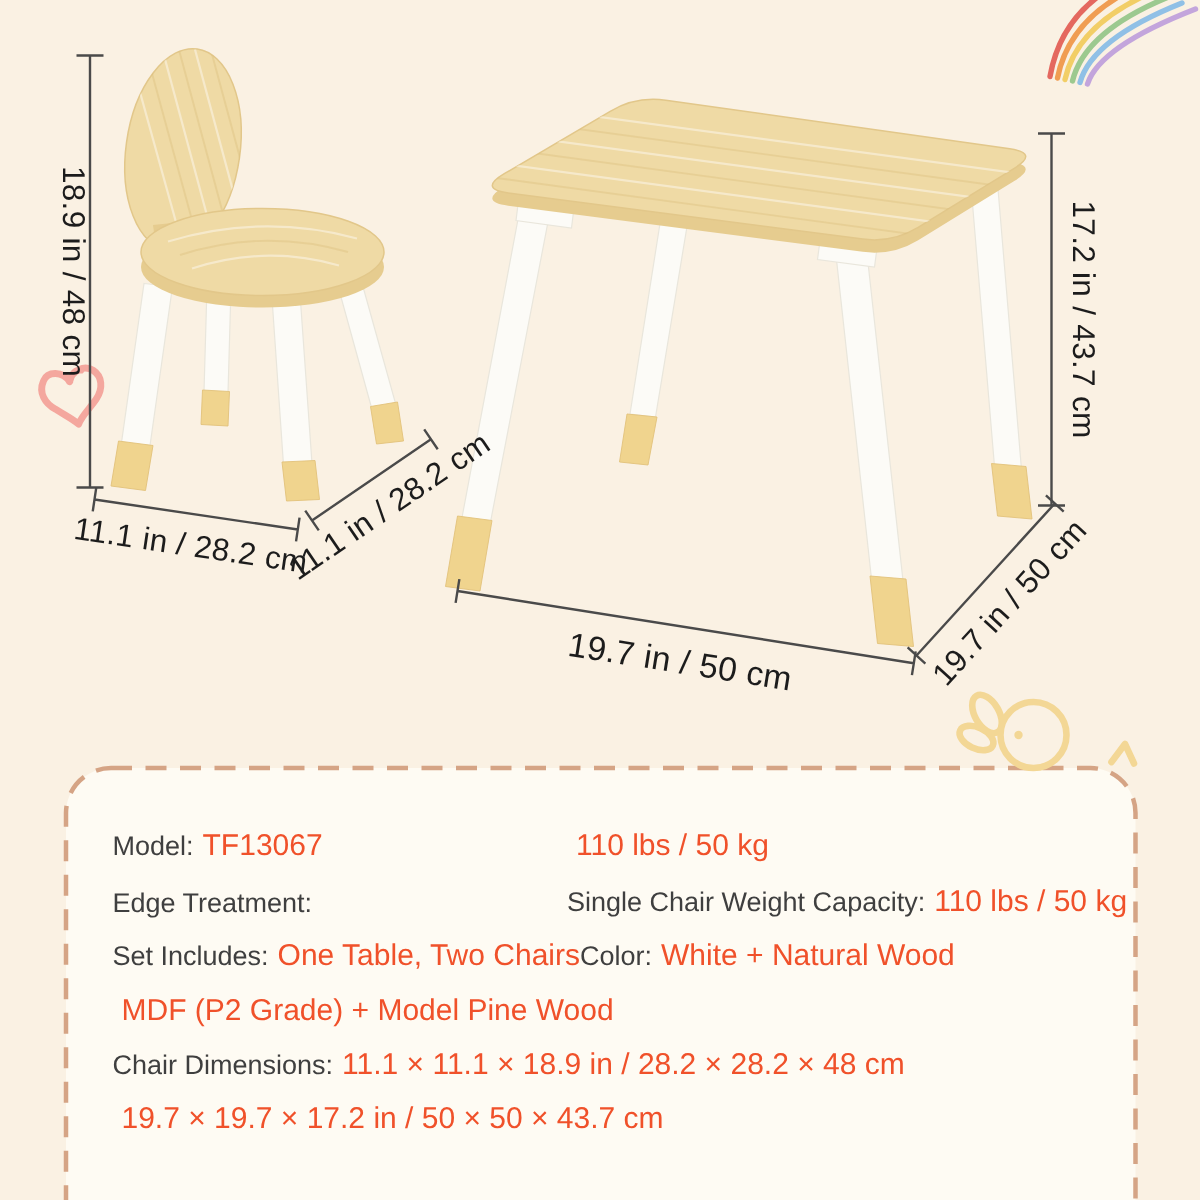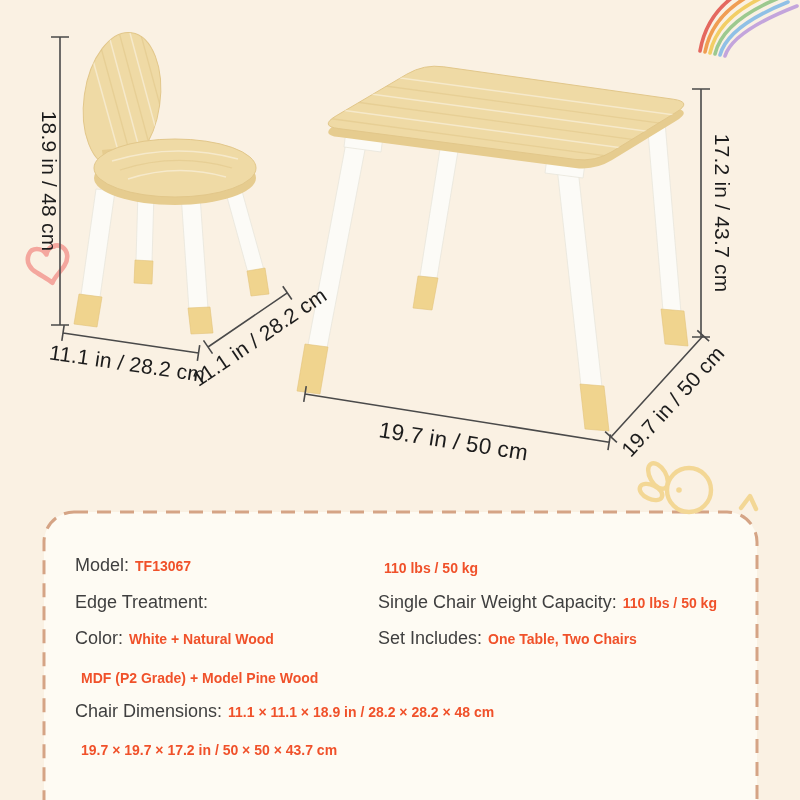--- a/index.html
+++ b/index.html
@@ -31,21 +31,21 @@
   .chick-fill{fill:var(--chick,#F3D795);}
   .box-rect{fill:var(--box-bg,#FEFBF3);stroke:var(--box-border,#D5A485);
             stroke-width:3;stroke-dasharray:14 9;}
   
   .specs{position:absolute;left:75px;top:540px;width:682px;}
   .srow{height:36.4px;display:flex;align-items:flex-end;}
   .cell{display:flex;white-space:nowrap;align-items:baseline;}
   .cl{width:303px;flex:none;}
   .cl.full{width:auto;}
   .lbl{color:var(--ink,#3F3F3F);font-size:18px;}
-  .val{color:var(--accent,#F0512A);font-size:14px;font-weight:bold;margin-left:6px;}
+  .val{color:var(--accent,#F0512A);font-size:20px;font-weight:normal;margin-left:6px;}
 </style>
 </head>
 <body>
 
 <svg class="scene-svg" width="800" height="800" viewBox="0 0 800 800">
   <defs>
     <clipPath id="clip-tabletop">
       <path d="M336.2,115.8 L406.8,74.2 Q424,64 443.8,66.8 L673.2,99.2 Q693,102 675.9,112.4
                L612.1,151.6 Q595,162 575.2,159.4 L338.8,128.6 Q319,126 336.2,115.8 Z"></path>
     </clipPath>
@@ -195,28 +195,28 @@
   <div class="srow">
     <div class="cell cl">
       <span class="lbl">Edge Treatment:</span>
     </div>
     <div class="cell">
       <span class="lbl">Single Chair Weight Capacity:</span>
       <span class="val">110 lbs / 50 kg</span>
     </div>
   </div>
   <div class="srow">
+    <div class="cell">
+      <span class="lbl">Set Includes:</span>
+      <span class="val">One Table, Two Chairs</span>
+    </div>
     <div class="cell cl">
       <span class="lbl">Color:</span>
       <span class="val">White + Natural Wood</span>
     </div>
-    <div class="cell">
-      <span class="lbl">Set Includes:</span>
-      <span class="val">One Table, Two Chairs</span>
-    </div>
   </div>
   <div class="srow">
     <div class="cell cl full">
       <span class="val">MDF (P2 Grade) + Model Pine Wood</span>
     </div>
   </div>
   <div class="srow">
     <div class="cell cl full">
       <span class="lbl">Chair Dimensions:</span>
       <span class="val">11.1 × 11.1 × 18.9 in / 28.2 × 28.2 × 48 cm</span>

